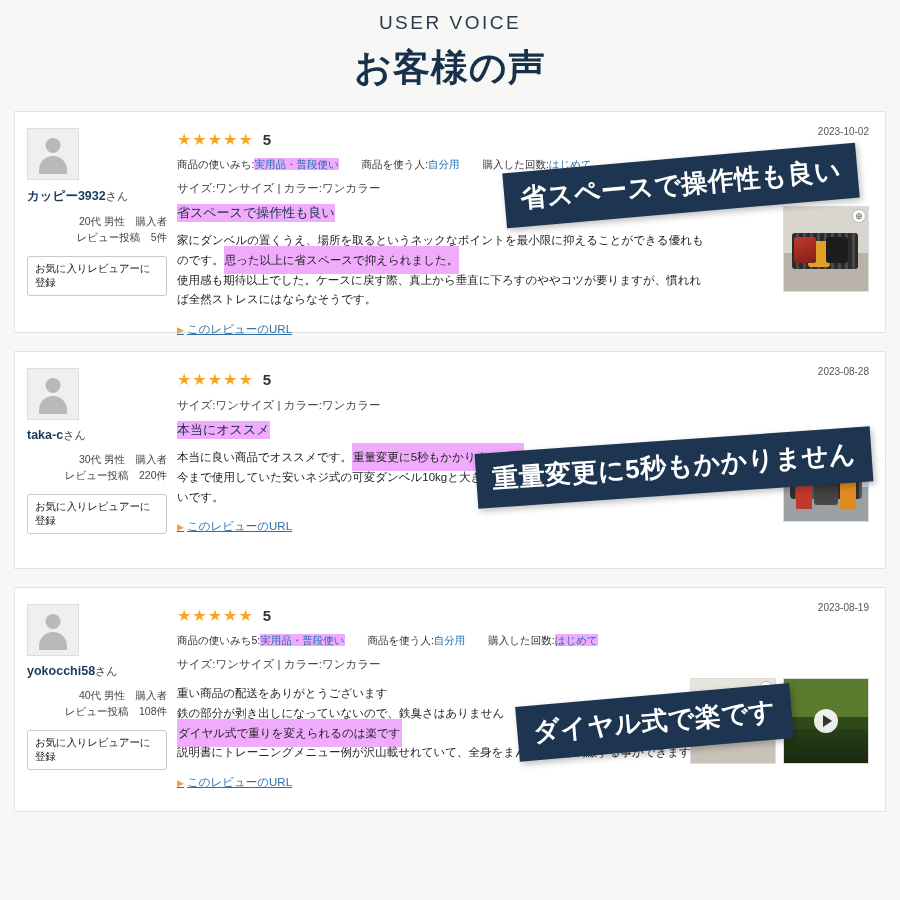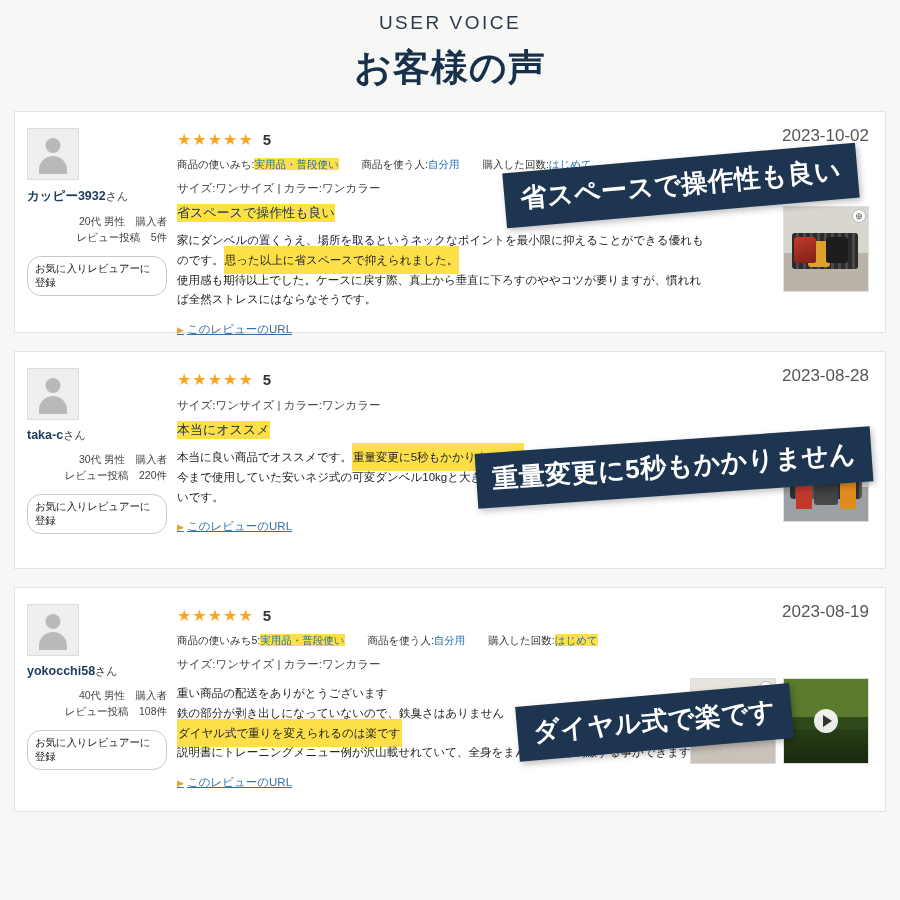--- a/index.html
+++ b/index.html
@@ -89,52 +89,52 @@
     color: #444;
     margin: 8px 0 0 2px;
     line-height: 1.55;
     text-align: right;
   }
   .fav-btn {
     margin: 10px 0 0 2px;
     display: inline-block;
     border: 1px solid #c9c9c7;
     background: #fff;
-    border-radius: 14px;
+    border-radius: 3px;
     font-size: 10.5px;
     color: #222;
     padding: 5px 7px;
     letter-spacing: -0.2px;
   }
 
   
   .body { flex: 1 1 auto; position: relative; min-width: 0; }
   .date {
     position: absolute;
     right: 2px; top: 2px;
-    font-size: 17px;
+    font-size: 10px;
     color: #555;
   }
   .stars-row {
     display: flex;
     align-items: center;
     gap: 9px;
     margin: 6px 0 0 2px;
   }
   .stars { color: #f5a623; font-size: 16px; letter-spacing: 1px; }
   .score { font-size: 15px; font-weight: bold; color: #333; }
 
   .attrs {
     margin: 9px 0 0 2px;
     font-size: 10.5px;
     color: #333;
   }
   .attrs span.g { display: inline-block; margin-right: 20px; }
   .attrs em { font-style: normal; color: #1f6fb2; }
-  .hl { background: #fde047; }
+  .hl { background: #f0abfc; }
 
   .size-line {
     margin: 9px 0 0 2px;
     font-size: 11.5px;
     color: #444;
   }
   .review-title {
     margin: 8px 0 0 2px;
     font-size: 13px;
     color: #17314b;

